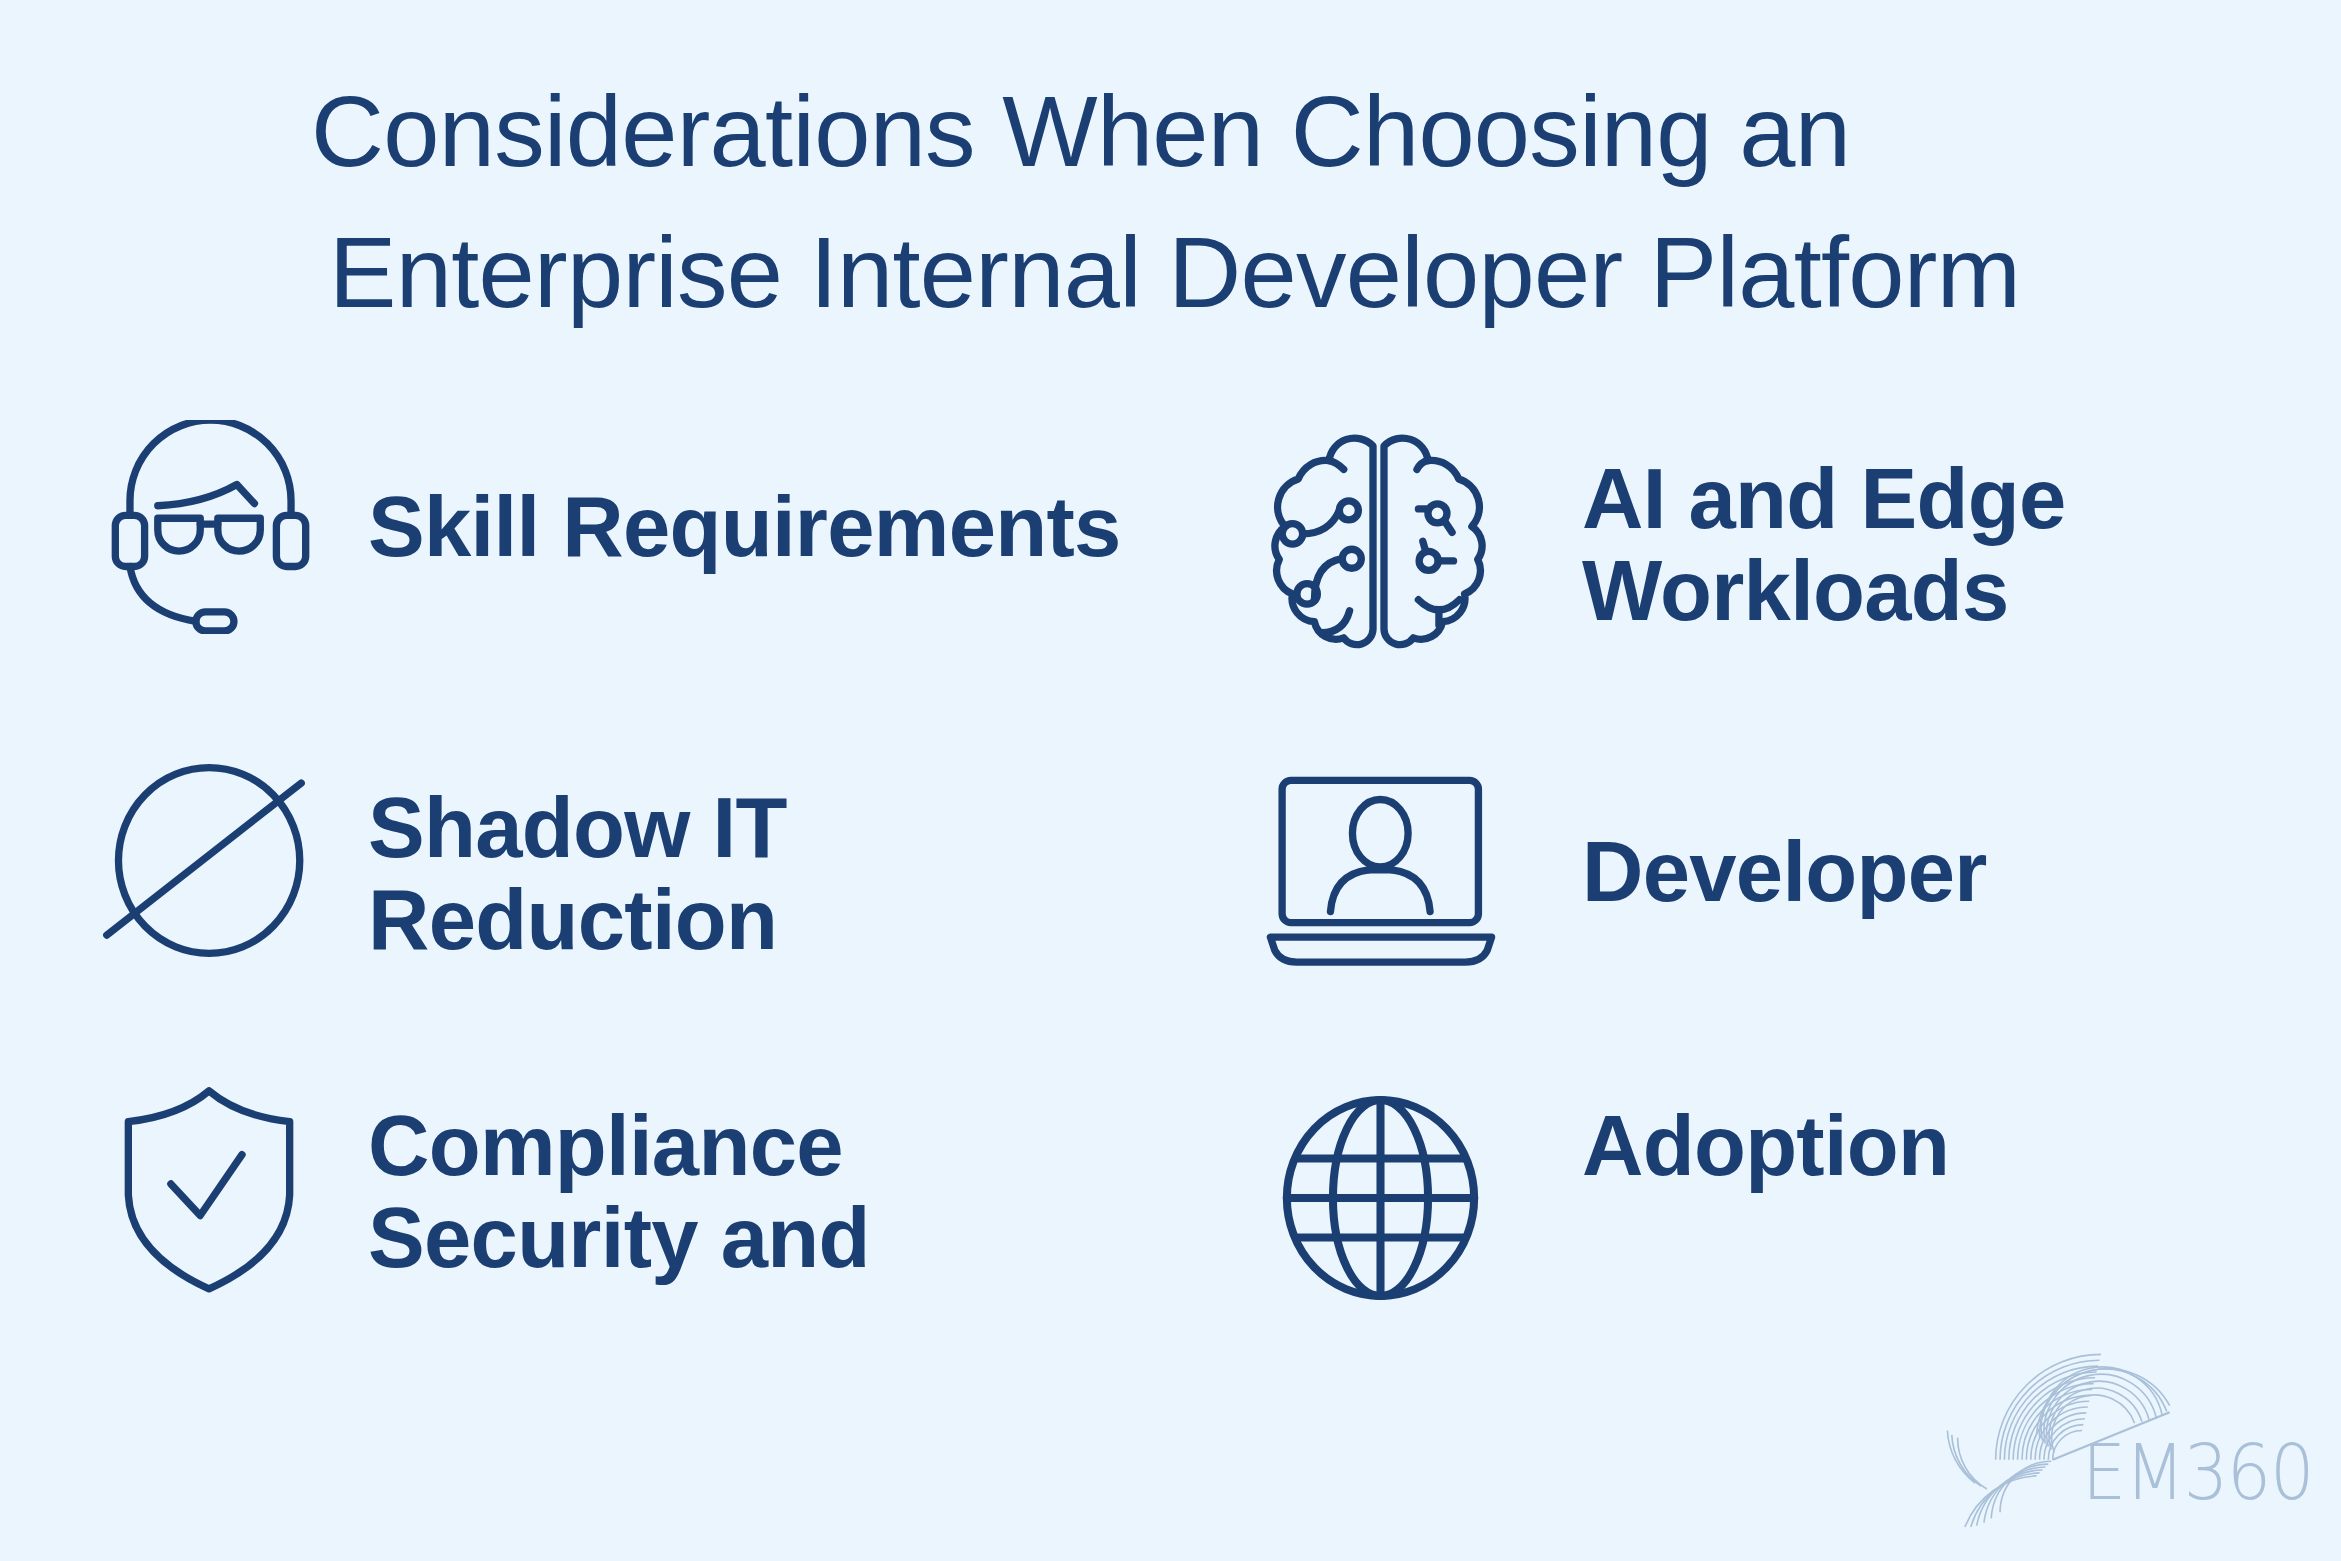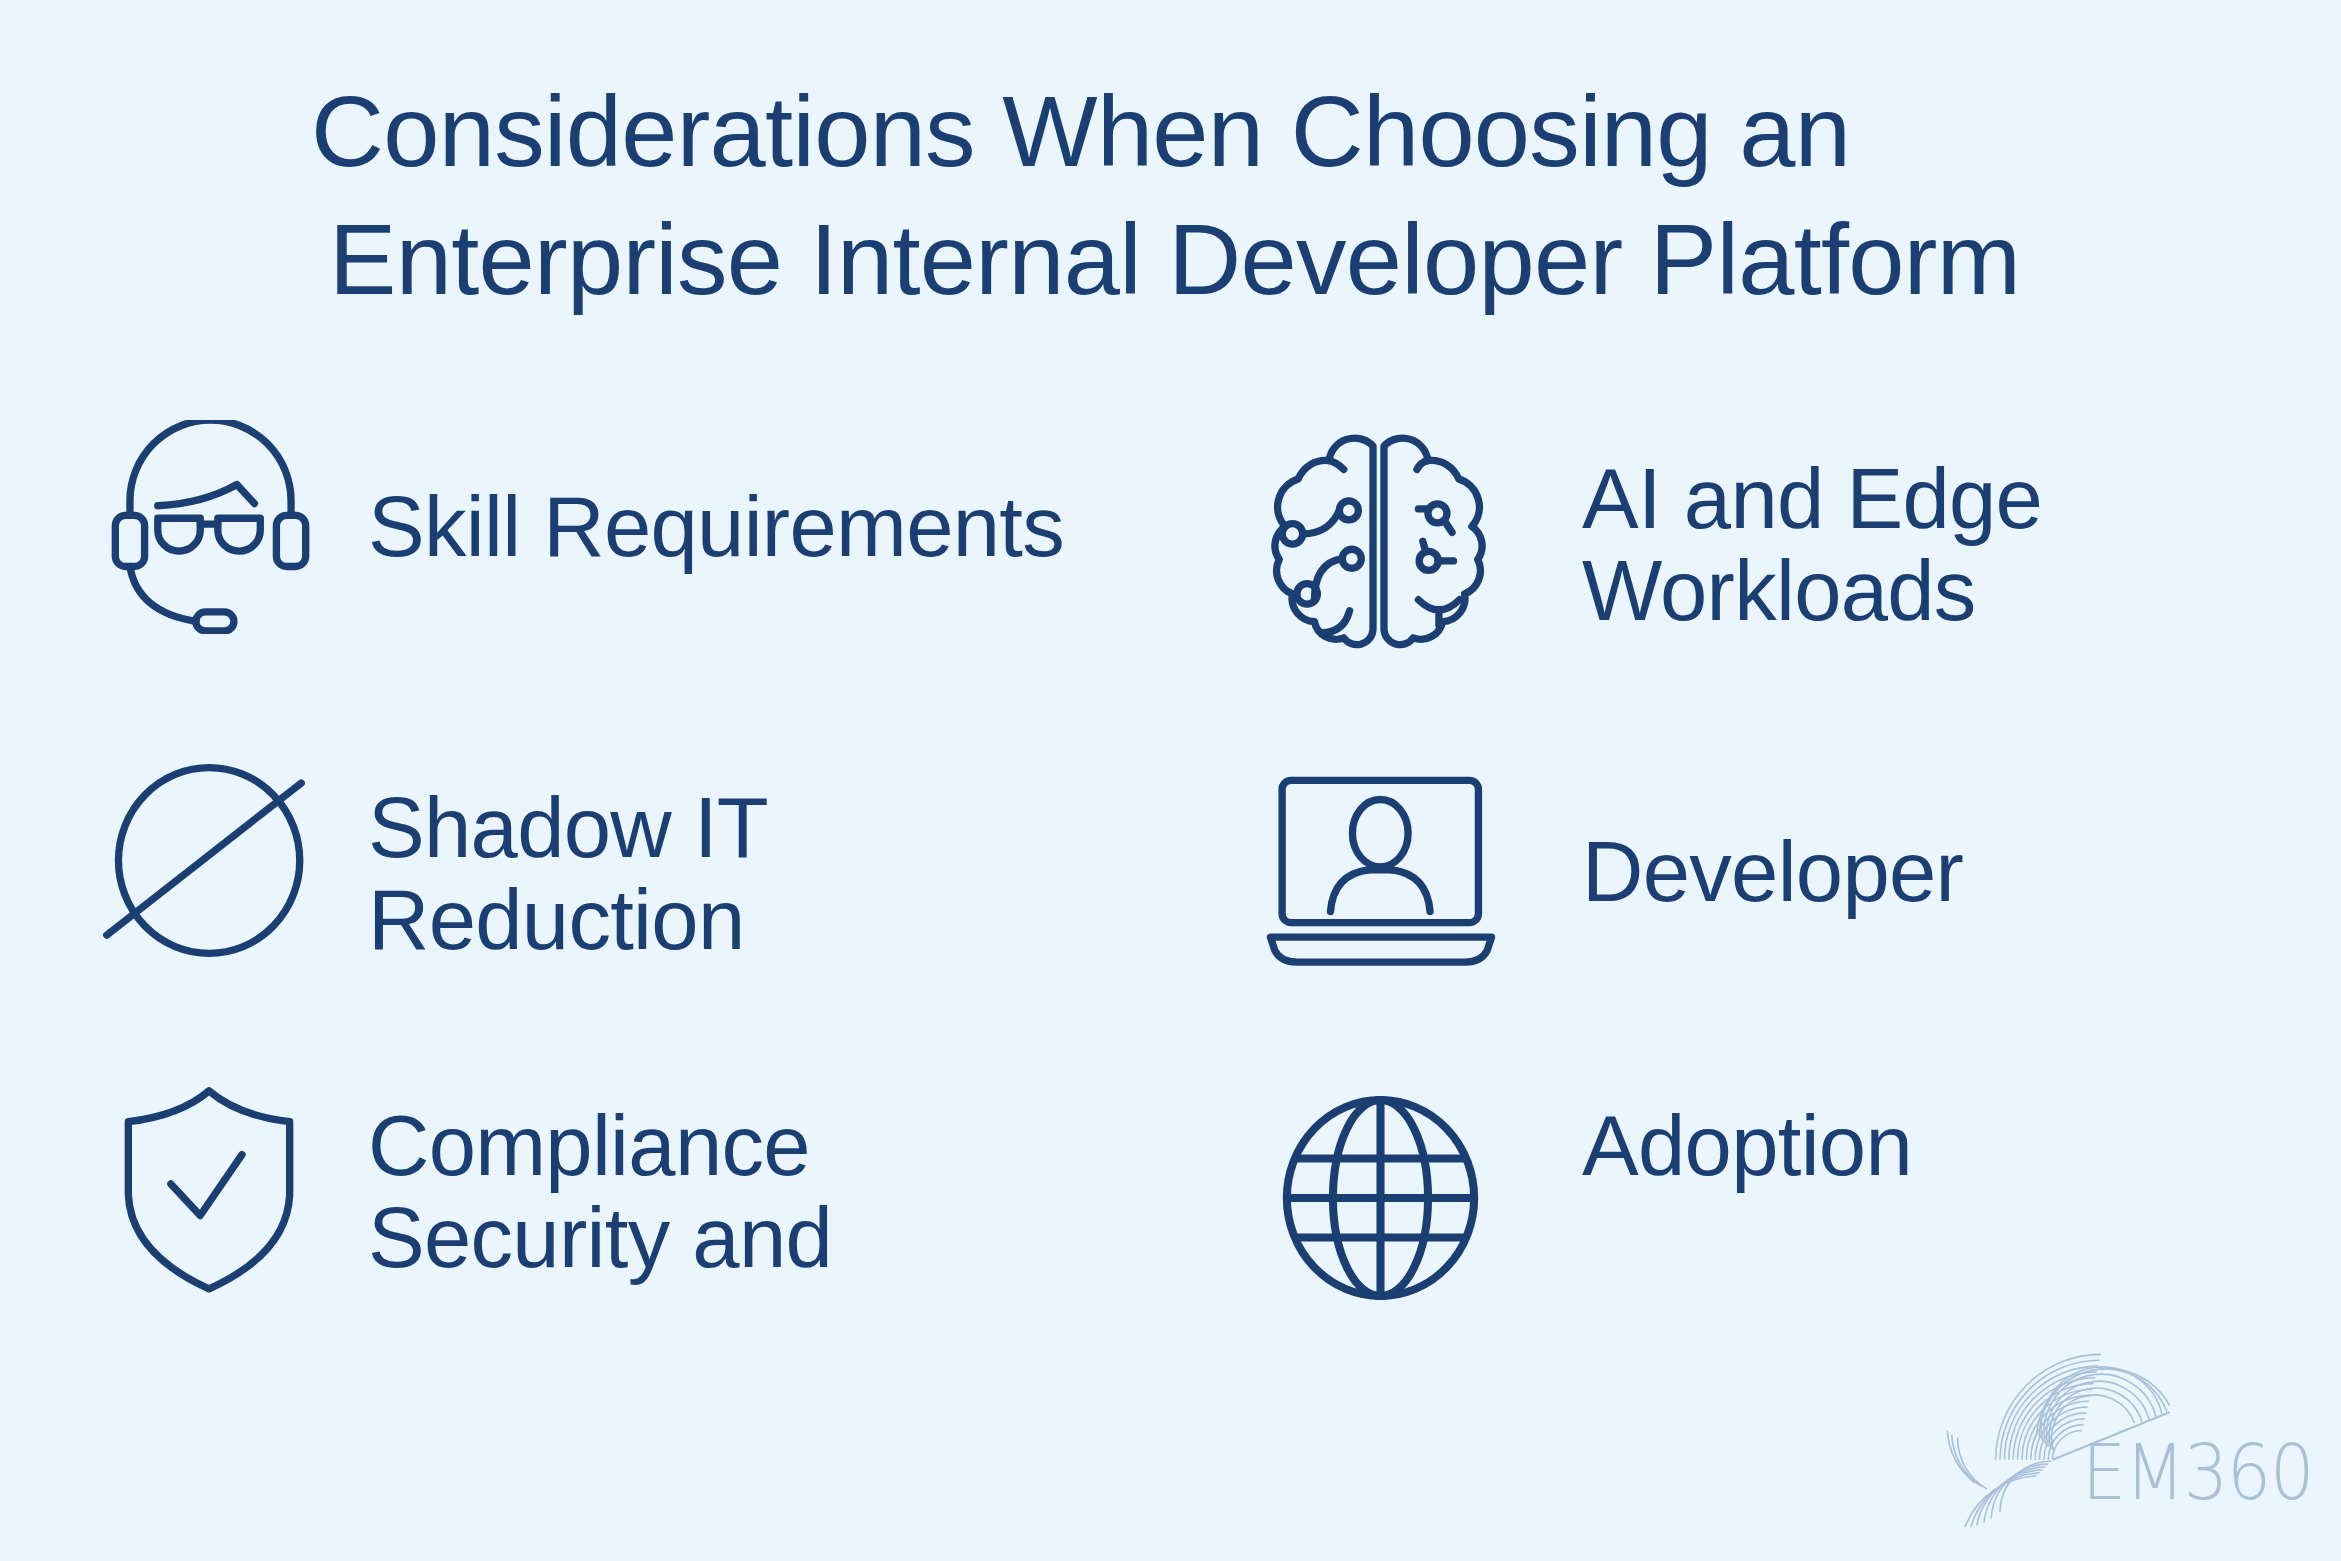--- a/index.html
+++ b/index.html
@@ -21,38 +21,38 @@
     top: 67px;
     width: 2324px;
     margin: 0;
     font-weight: 400;
     font-size: 101px;
     line-height: 128px;
     letter-spacing: -0.7px;
     color: #1B3F73;
   }
   .title .line1 { display: block; padding-left: 311px; }
-  .title .line2 { display: block; padding-left: 329px; }
+  .title .line2 { display: block; padding-left: 329px; margin-top: 13px; }
 
   .item {
     position: absolute;
   }
   .icon {
     position: absolute;
   }
   .icon svg {
     width: 100%;
     height: 100%;
     display: block;
   }
   .label {
     position: absolute;
     font-size: 85px;
     line-height: 92px;
-    font-weight: 400;
+    font-weight: 700;
     letter-spacing: -0.7px;
     white-space: nowrap;
     color: #1B3F73;
   }
   .label span { display: block; }
 
   .logo {
     position: absolute;
     left: 1943px;
     top: 1306px;

